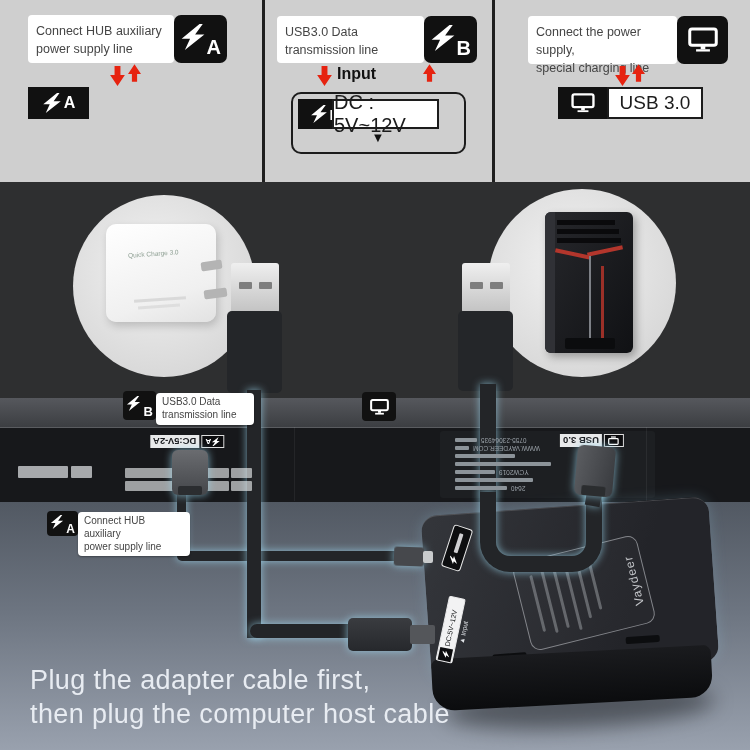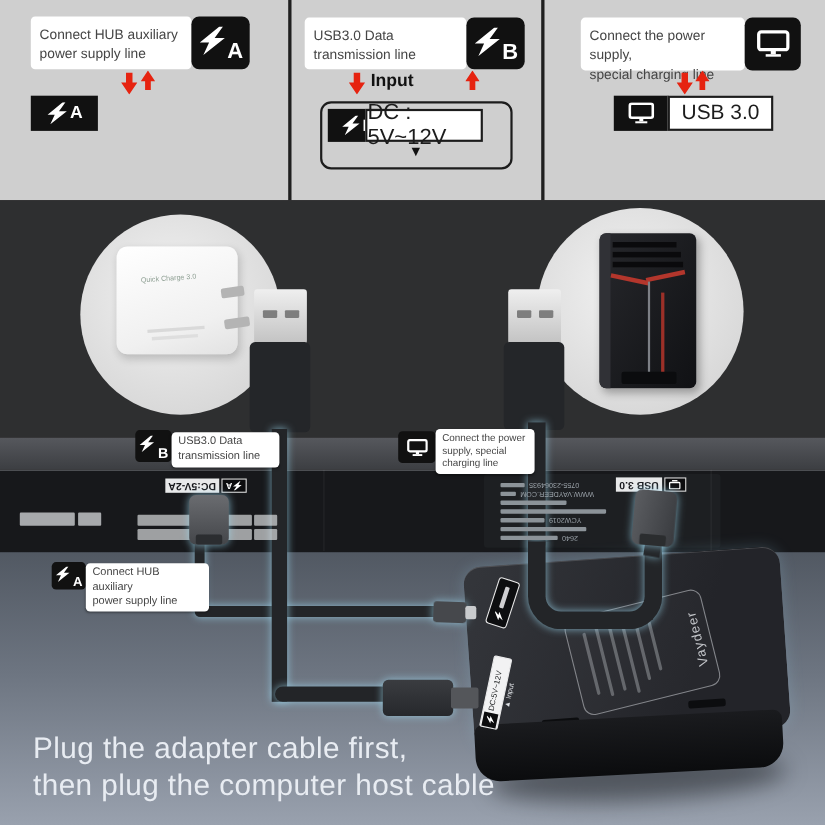--- a/index.html
+++ b/index.html
@@ -239,23 +239,20 @@
   <div class="abs wbox small" style="left:156px;top:393px;width:98px;">USB3.0 Data
 transmission line</div>
 
   <div class="icon-sq" style="left:362px;top:392px;width:34px;height:29px;border-radius:4px;">
     <svg width="19" height="16" viewBox="0 0 26 22">
       <rect x="1.5" y="1.5" width="23" height="14" rx="2" fill="none" stroke="#fff" stroke-width="2.8"></rect>
       <rect x="11" y="15.5" width="4" height="3.5" fill="#fff"></rect>
         <rect x="7" y="19" width="12" height="2.4" fill="#fff"></rect>
       </svg>
   </div>
-  <div class="abs wbox small" style="left:396px;top:390px;width:90px;font-size:9px;">Connect the power
-supply, special
-charging line</div>
 
   <div class="icon-sq" style="left:47px;top:511px;width:31px;height:25px;border-radius:4px;">
     <svg width="14" height="14" viewBox="0 0 16 16" style="position:absolute;left:3px;top:4px;">
       <path d="M12 0 L1 9 h5.2 L3 16 L15 6.5 H9.3 L14 0 Z" fill="#fff"></path>
       </svg>
     <span class="letter" style="right:3px;bottom:0px;font-size:12px;">A</span>
   </div>
   <div class="abs wbox small" style="left:78px;top:512px;width:112px;">Connect HUB auxiliary
 power supply line</div>
 

